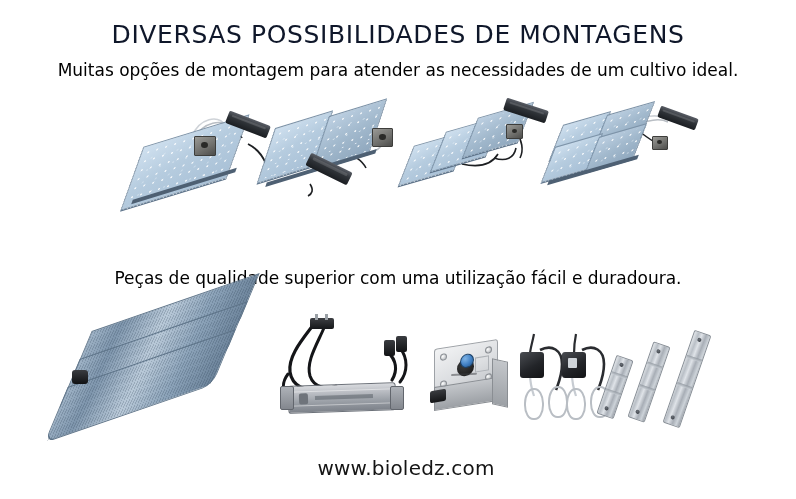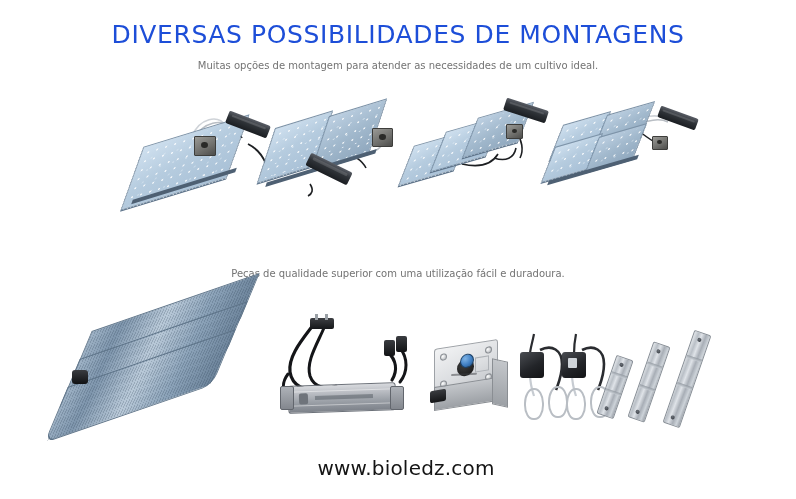--- a/index.html
+++ b/index.html
@@ -8,28 +8,28 @@
     font-family:"DejaVu Sans","Liberation Sans",sans-serif;
     -webkit-font-smoothing:antialiased;
   }
   .page{position:relative;width:796px;height:499px;background:#fff;}
 
   
   .section-head{
     text-align:center;
     font-size:25px;
     letter-spacing:.6px;
-    color:#1d4ed8;
+    color:#0f172a;
     font-weight:400;
     white-space:nowrap;
   }
   .section-sub{
     text-align:center;
-    font-size:10px;
-    color:#737373;
+    font-size:17px;
+    color:#000000;
     font-weight:400;
     white-space:nowrap;
   }
   .footer-url{
     text-align:center;
     font-size:20px;
     color:#141414;
     font-weight:400;
     letter-spacing:.2px;
   }

